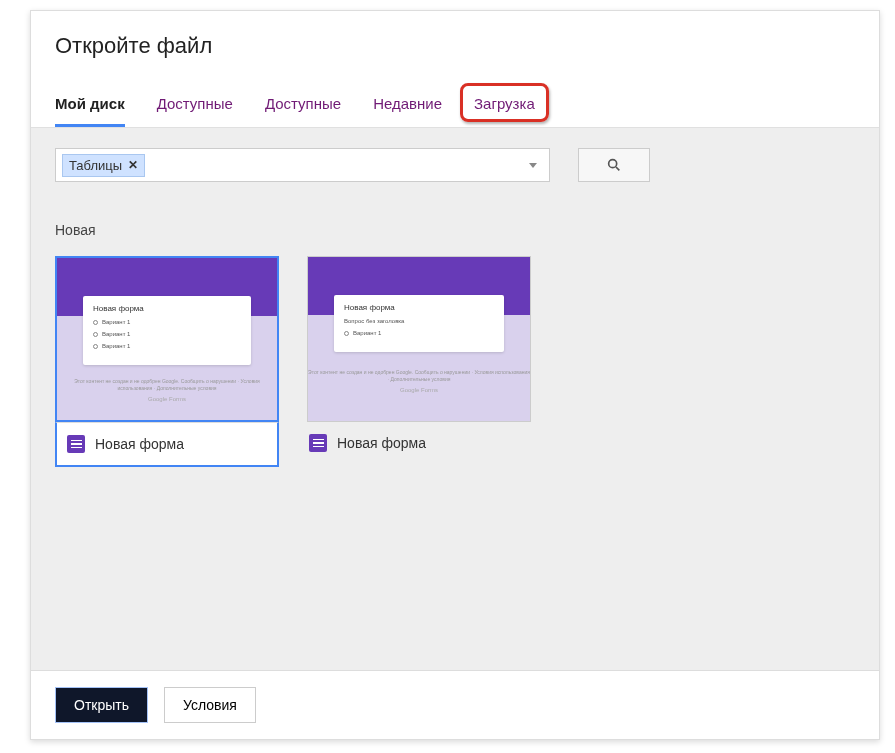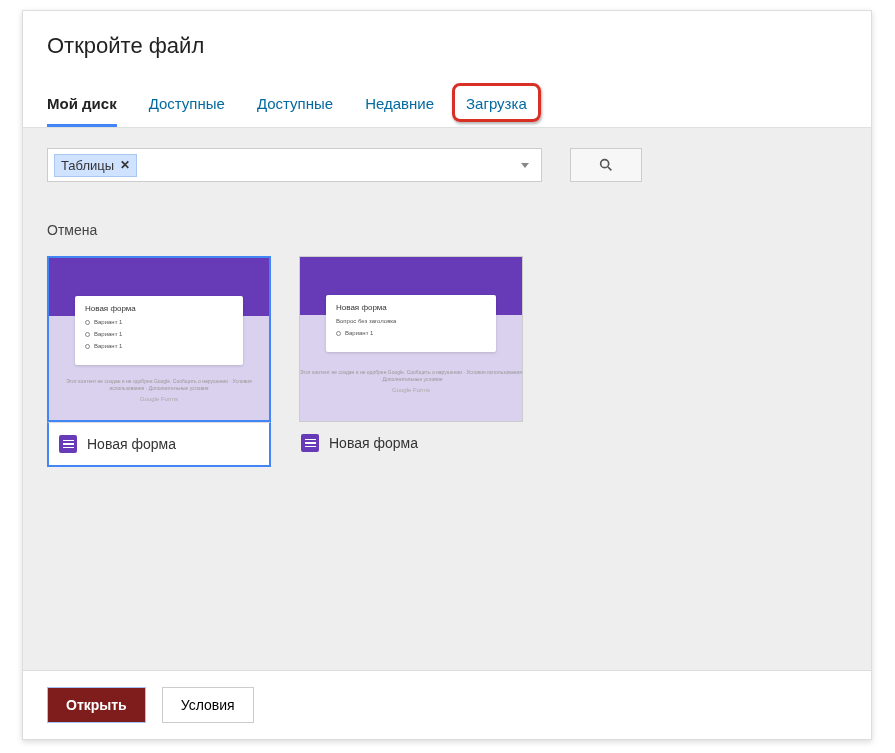--- a/index.html
+++ b/index.html
@@ -5,21 +5,21 @@
 * { box-sizing: border-box; margin: 0; padding: 0; }
 body {
   font-family: Arial, "Helvetica Neue", Helvetica, sans-serif;
   background: #fff;
   width: 895px;
   height: 753px;
   position: relative;
 }
 .dialog {
   position: absolute;
-  left: 22px;
+  left: 30px;
   top: 10px;
   width: 850px;
   height: 730px;
   background: #fff;
   border: 1px solid #ddd;
   box-shadow: 0 2px 6px rgba(0,0,0,0.15);
   display: flex;
   flex-direction: column;
 }
 .header {
@@ -33,21 +33,21 @@
 .tabs {
   display: flex;
   border-bottom: 1px solid #e0e0e0;
   padding: 0 24px;
   gap: 32px;
   margin-top: 14px;
 }
 .tab {
   padding: 10px 0 12px;
   font-size: 15px;
-  color: #0369a1;
+  color: #701a75;
   cursor: pointer;
   border-bottom: 3px solid transparent;
   position: relative;
 }
 .tab.active {
   color: #222;
   font-weight: 700;
   border-bottom-color: #4285f4;
 }
 .highlight-ring {
@@ -251,24 +251,24 @@
   background: #fff;
 }
 .btn {
   padding: 9px 18px;
   font-size: 14px;
   border: 1px solid #ccc;
   background: #fff;
   cursor: pointer;
 }
 .btn.primary {
-  background: #7f1d1d;
+  background: #0f172a;
   border-color: #a4c2f7;
   color: #fff;
-  font-weight: 700;
+  font-weight: 400;
 }
 </style>
 </head>
 <body>
 
 <div class="dialog">
   <div class="header">
     <div class="title">Откройте файл</div>
   </div>
 
@@ -301,21 +301,21 @@
     </div>
     <div class="search-btn">
       <svg viewBox="0 0 24 24" fill="none" stroke="#555" stroke-width="2.5">
         <circle cx="10" cy="10" r="6"></circle>
         <line x1="15" y1="15" x2="20" y2="20"></line>
       </svg>
     </div>
   </div>
 
   <div class="content">
-    <div class="section-label">Отмена</div>
+    <div class="section-label">Новая</div>
     <div class="files-grid">
 
       <div class="file-card selected">
         <div class="thumb">
           <div class="thumb-purple"></div>
           <div class="thumb-card">
             <div class="thumb-title">Новая форма</div>
             <div class="thumb-line">
                 <div class="thumb-radio"></div>
                 <div class="thumb-opt">Вариант 1</div>

